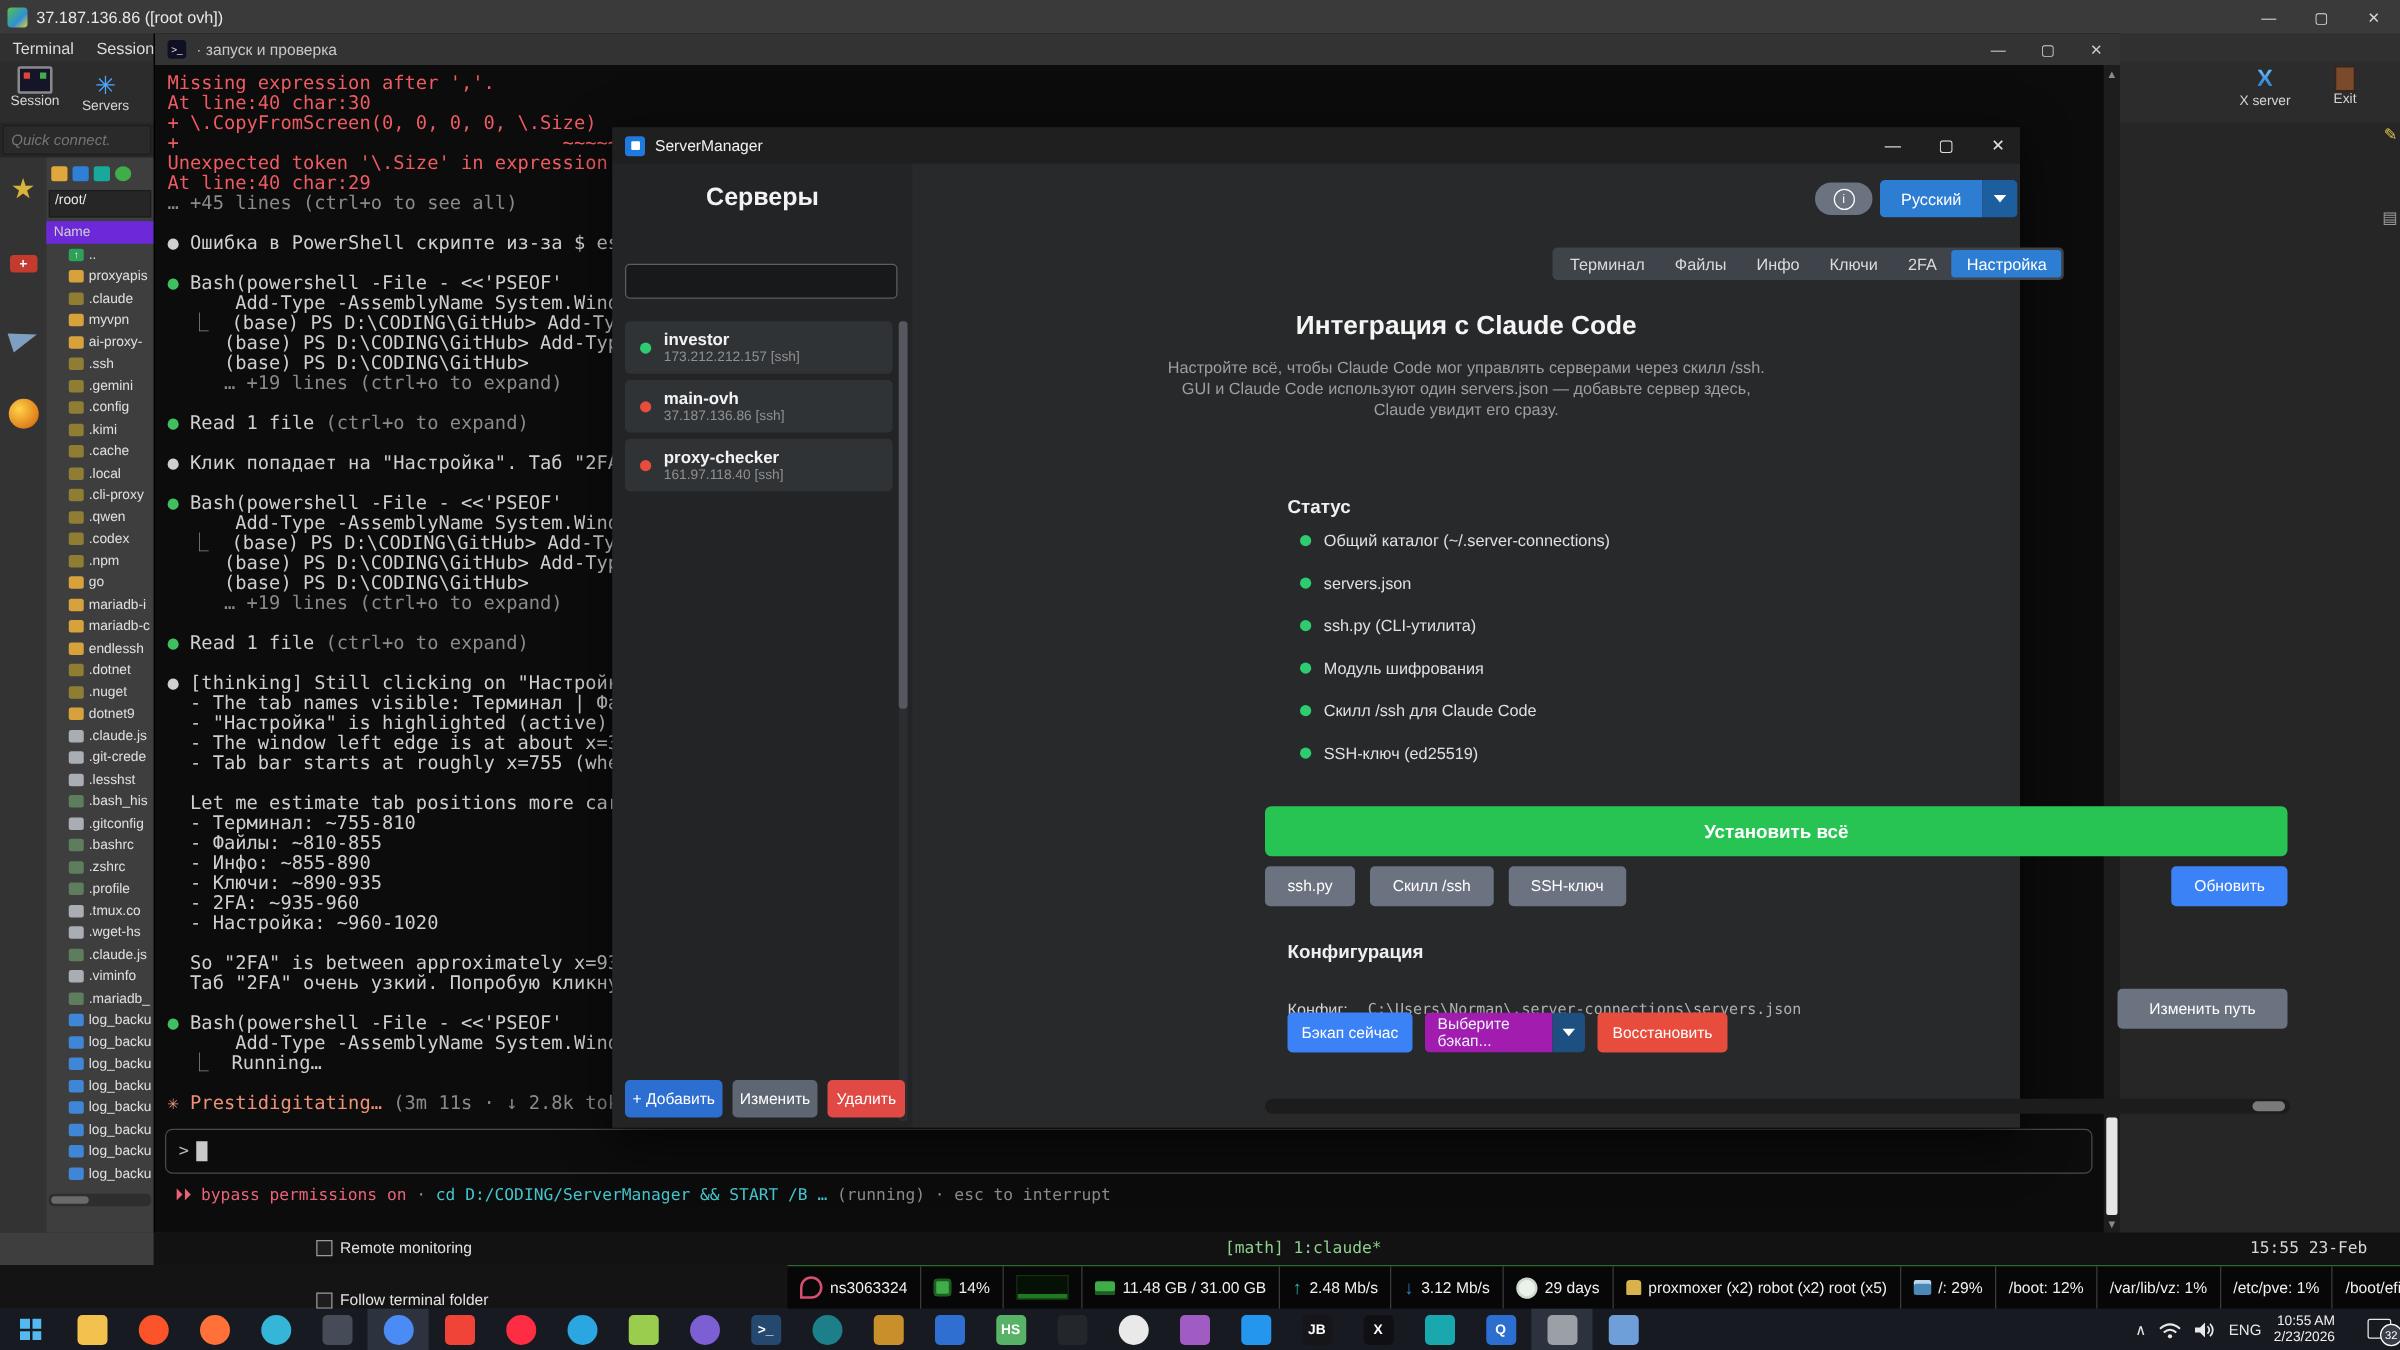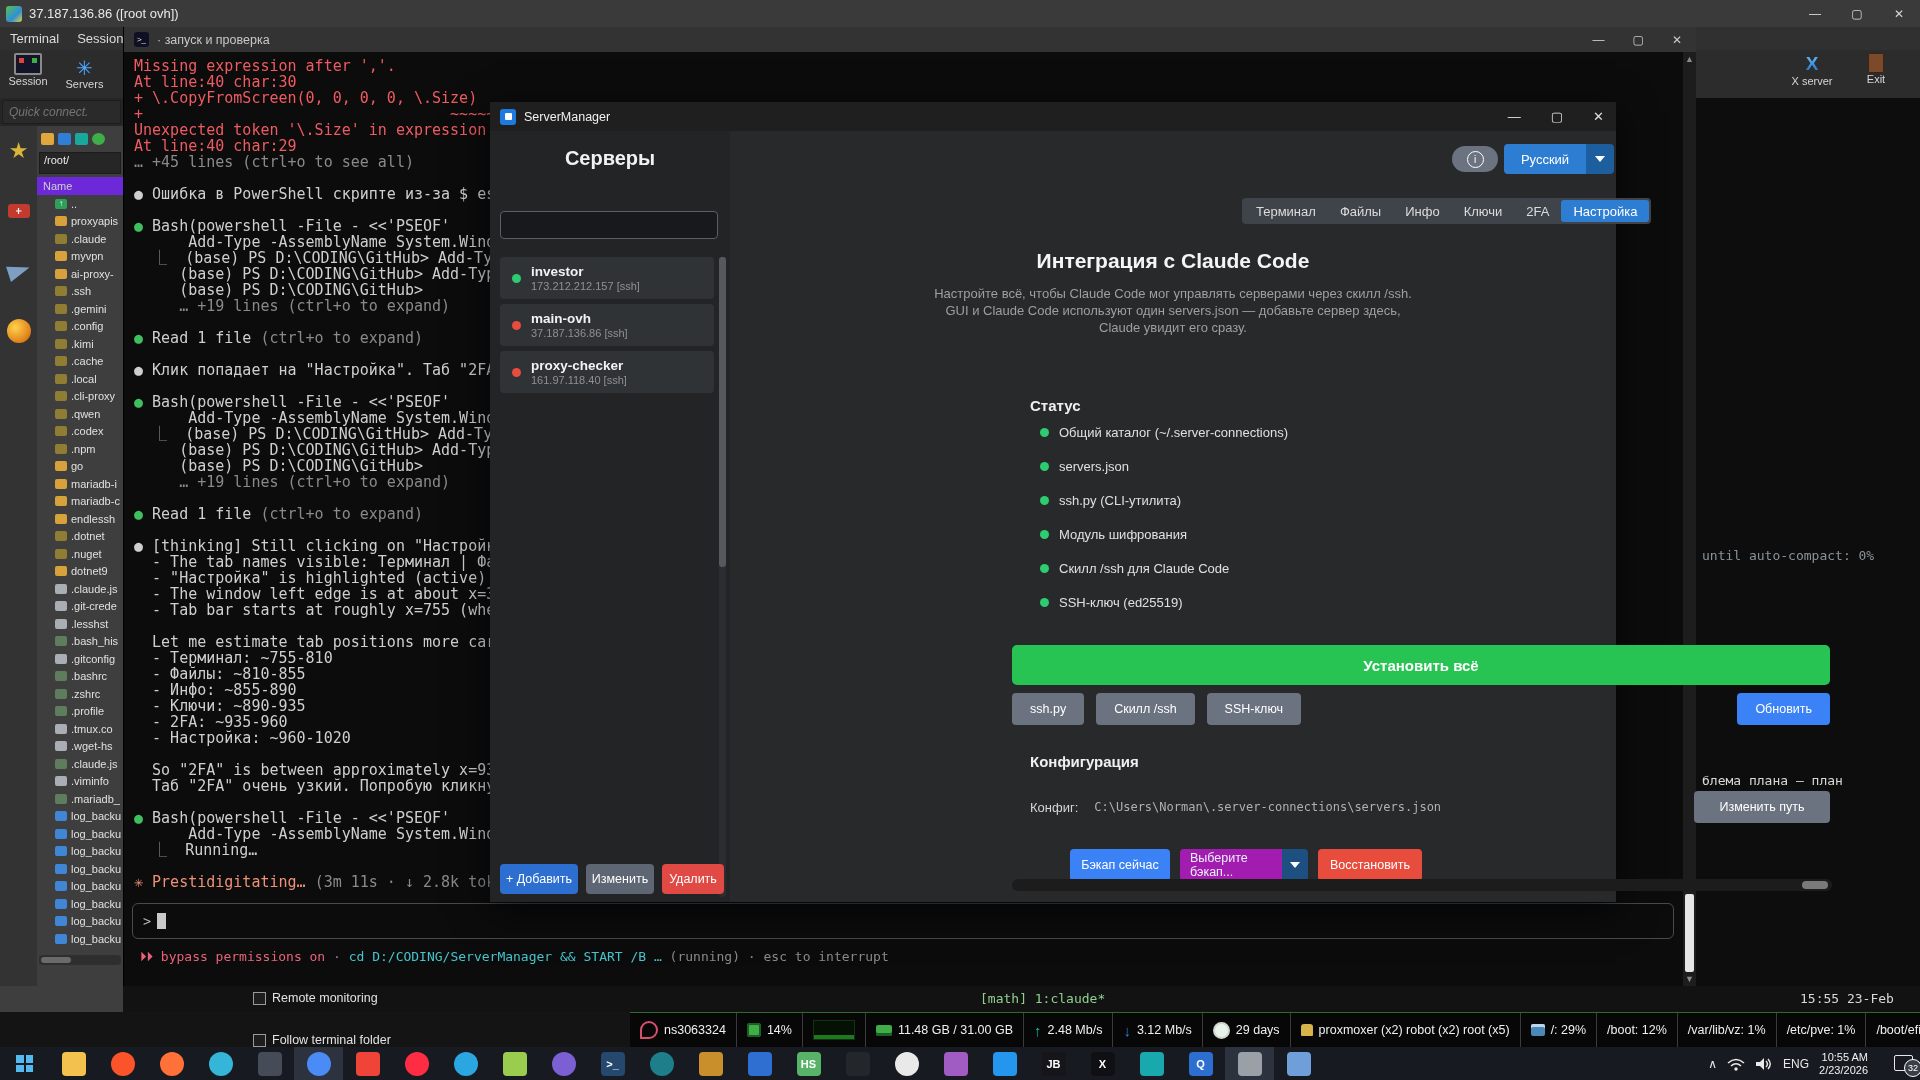--- a/index.html
+++ b/index.html
@@ -121,21 +121,21 @@
   .stlist{position:absolute;left:310px;top:294px;display:flex;flex-direction:column;gap:19px;}
   .stitem{display:flex;align-items:center;gap:10px;color:#e0e0e0;font-size:13px;}
   .stitem i{width:9px;height:9px;border-radius:50%;background:#2ecc71;}
   .install{position:absolute;left:282px;top:514px;width:818px;height:40px;background:#27c454;border-radius:5px;
     color:#fff;font-size:15px;font-weight:bold;display:flex;align-items:center;justify-content:center;}
   .smallrow{position:absolute;left:282px;top:562px;width:818px;height:32px;display:flex;gap:12px;}
   .smallrow .btn{padding:0 18px;height:32px;}
   .cfgrow{position:absolute;left:300px;top:660px;width:800px;height:32px;display:flex;align-items:center;}
   .cfglab{color:#d5d5d5;font-size:13px;margin-right:16px;}
   .cfgpath{color:#b0b0b0;font-size:12px;}
-  .bkrow{position:absolute;left:300px;top:718px;display:flex;gap:10px;height:32px;margin-left:40px;}
+  .bkrow{position:absolute;left:300px;top:679px;display:flex;gap:10px;height:32px;}
   .selectdd{width:128px;height:32px;border-radius:4px;overflow:hidden;display:flex;}
   .selectdd .lab{flex:1;background:#a21caf;color:#eaf2fa;font-size:12.5px;display:flex;align-items:center;padding-left:10px;}
   .selectdd .chev{width:26px;background:#1d4f80;display:flex;align-items:center;justify-content:center;}
   .smhscroll{position:absolute;left:282px;top:748px;width:820px;height:12px;background:#1c1c1c;border-radius:6px;}
   .smhscroll i{position:absolute;right:4px;top:2px;width:26px;height:8px;background:#7a7a7a;border-radius:4px;}
   
   .taskbar{left:0;top:1047px;width:1920px;height:33px;background:#171a21;display:flex;align-items:center;z-index:9;}
   .tile{width:49px;height:33px;display:flex;align-items:center;justify-content:center;position:relative;}
   .tile.active{background:#2c333e;}
   .appic{width:24px;height:24px;display:flex;align-items:center;justify-content:center;color:#fff;font-size:11px;font-weight:bold;}
@@ -388,25 +388,20 @@
         <div class="frow">
           <span class="fi log"></span>
           <span>log_backu</span>
         </div>
       </div>
     <div class="hscroll">
         <i></i>
       </div>
   </div>
 
-  <div class="abs rterm mono" id="right-term">
-      <div class="rline" style="top: 450px; color: rgb(138, 147, 153);">until auto-compact: 0%</div>
-      <div class="rline" style="top: 570px; color: rgb(216, 216, 216);">cho "=== Latest</div>
-      <div class="rline" style="top: 675px; color: rgb(216, 216, 216);">блема плана — план</div>
-    </div>
 
   <div class="abs bstrip-l"></div>
   <div class="abs bstrip mono">
     <div class="chk" style="position:absolute;left:130px;top:5px;font-family:'Liberation Sans',sans-serif;">
       <i></i>
       <span>Remote monitoring</span>
     </div>
     <span style="position:absolute;left:857px;top:5px;color:#8fcf8f;font-size:13px;">[math] 1:claude*</span>
     <span style="position:absolute;left:1677px;top:5px;color:#d8d8d8;font-size:13px;">15:55 23-Feb</span>
   </div>

